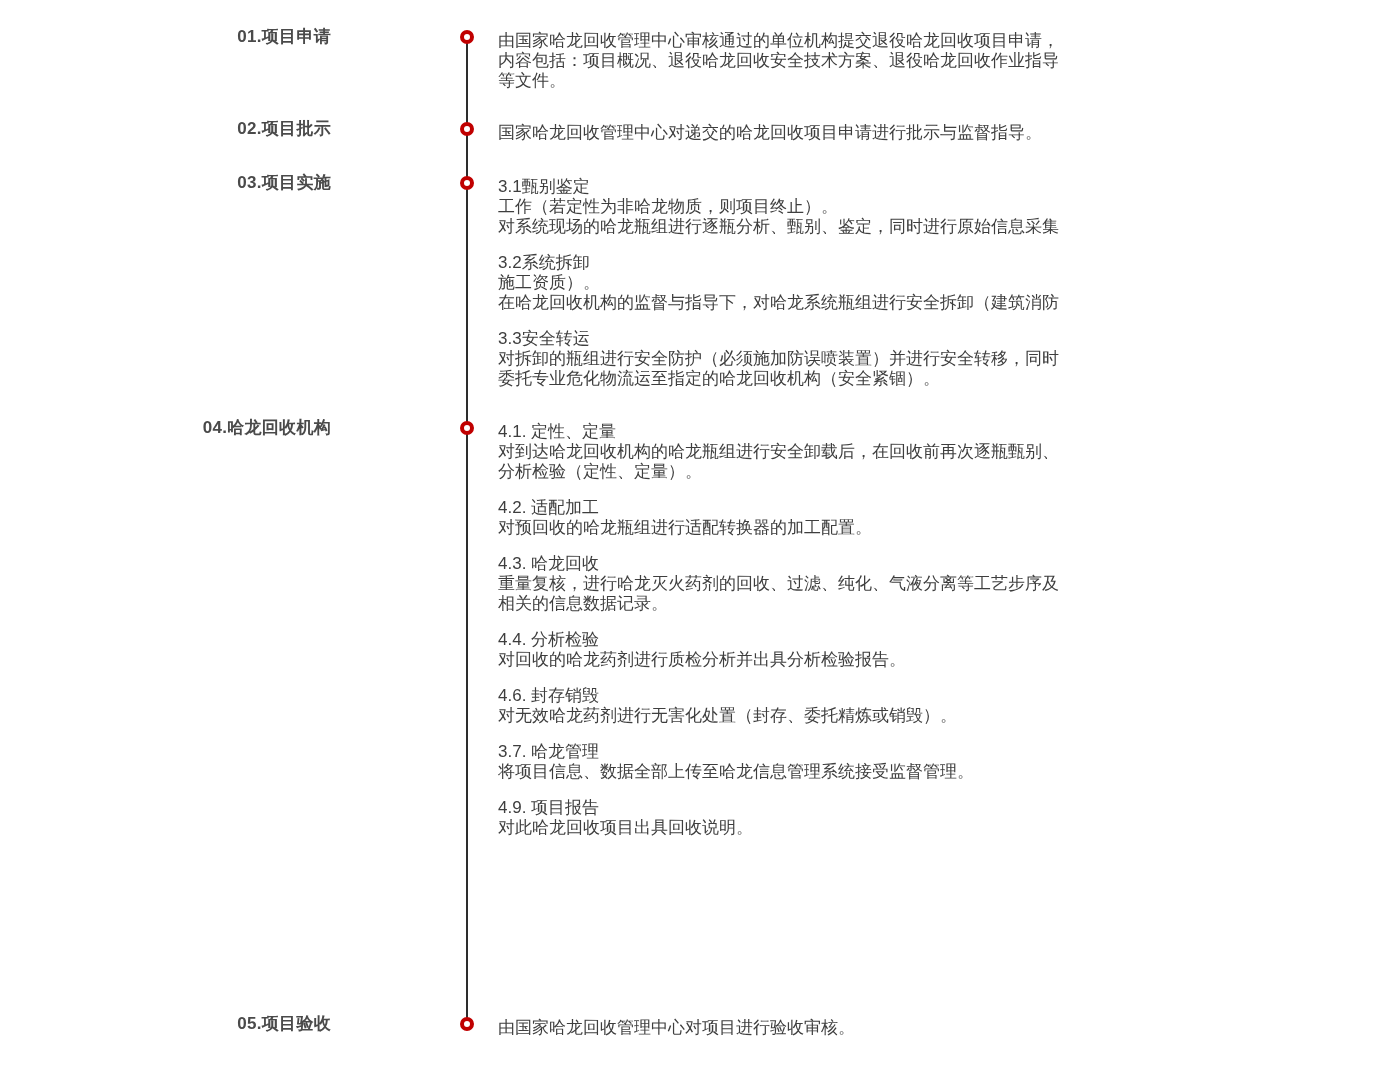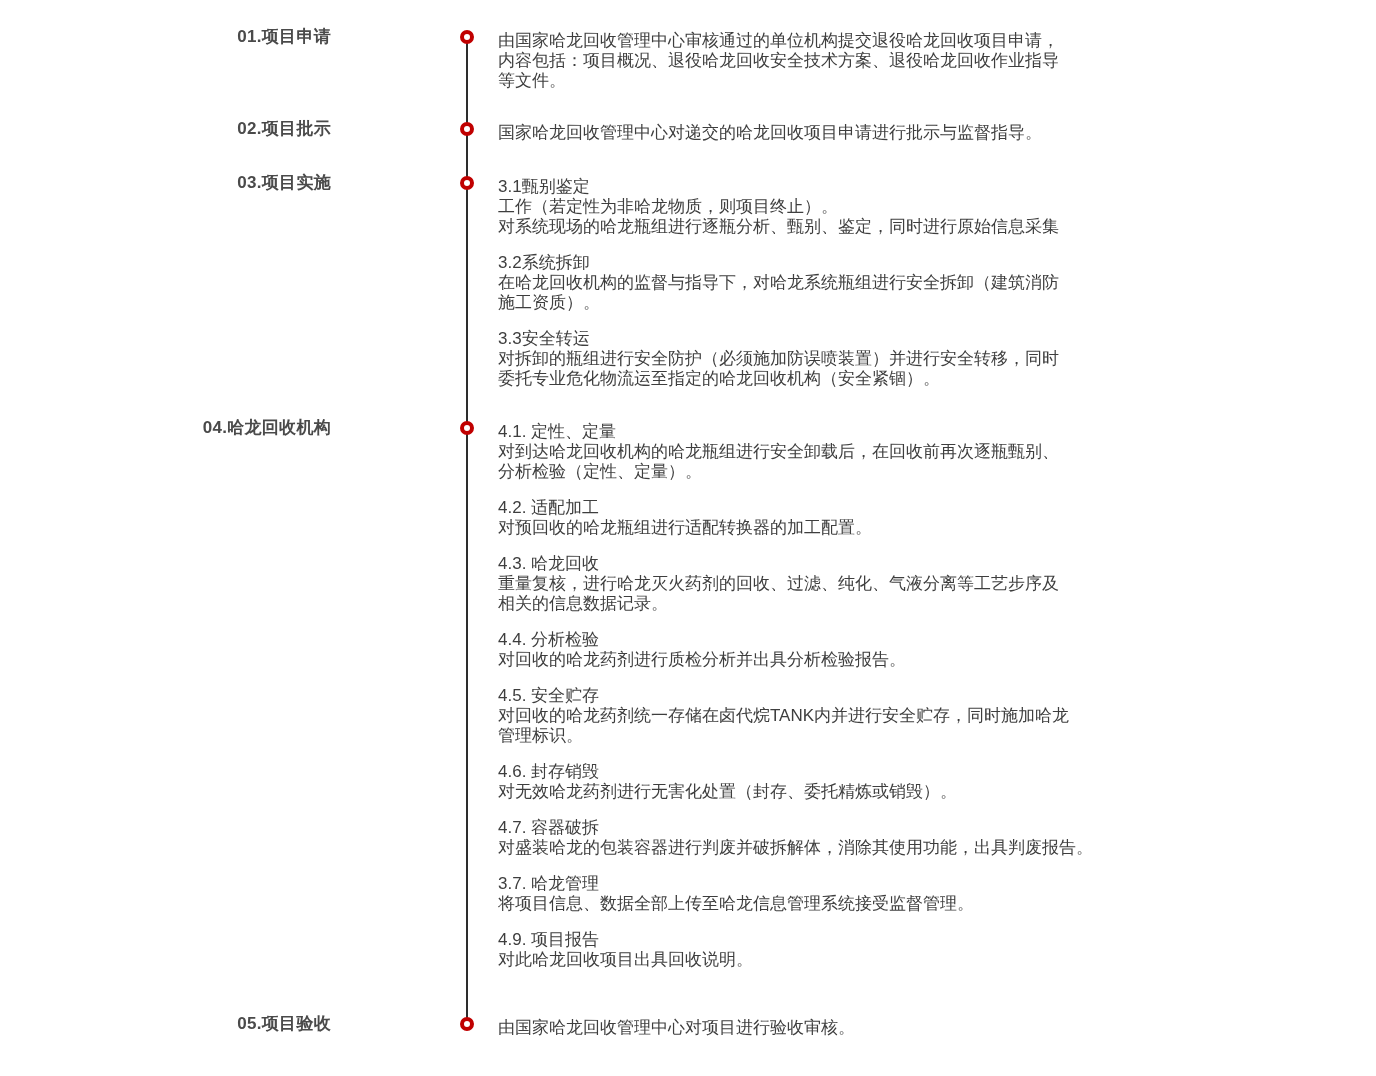--- a/index.html
+++ b/index.html
@@ -101,22 +101,22 @@
     <div class="tl-label">03.项目实施</div>
     <div class="tl-marker"></div>
     <div class="tl-content">
         <div class="para">
           <div class="para-head">3.1甄别鉴定</div>
           <div class="text-line">工作（若定性为非哈龙物质，则项目终止）。</div>
           <div class="text-line">对系统现场的哈龙瓶组进行逐瓶分析、甄别、鉴定，同时进行原始信息采集</div>
         </div>
         <div class="para">
           <div class="para-head">3.2系统拆卸</div>
+          <div class="text-line">施工资质）。</div>
           <div class="text-line">在哈龙回收机构的监督与指导下，对哈龙系统瓶组进行安全拆卸（建筑消防</div>
-          <div class="text-line">施工资质）。</div>
         </div>
         <div class="para">
           <div class="para-head">3.3安全转运</div>
           <div class="text-line">对拆卸的瓶组进行安全防护（必须施加防误喷装置）并进行安全转移，同时</div>
           <div class="text-line">委托专业危化物流运至指定的哈龙回收机构（安全紧锢）。</div>
         </div>
       </div>
   </section>
 
   <section class="tl-section" style="top:418px">
@@ -135,31 +135,22 @@
         <div class="para">
           <div class="para-head">4.3. 哈龙回收</div>
           <div class="text-line">重量复核，进行哈龙灭火药剂的回收、过滤、纯化、气液分离等工艺步序及</div>
           <div class="text-line">相关的信息数据记录。</div>
         </div>
         <div class="para">
           <div class="para-head">4.4. 分析检验</div>
           <div class="text-line">对回收的哈龙药剂进行质检分析并出具分析检验报告。</div>
         </div>
         <div class="para">
-          <div class="para-head">4.5. 安全贮存</div>
-          <div class="text-line">对回收的哈龙药剂统一存储在卤代烷TANK内并进行安全贮存，同时施加哈龙</div>
-          <div class="text-line">管理标识。</div>
-        </div>
-        <div class="para">
           <div class="para-head">4.6. 封存销毁</div>
           <div class="text-line">对无效哈龙药剂进行无害化处置（封存、委托精炼或销毁）。</div>
-        </div>
-        <div class="para">
-          <div class="para-head">4.7. 容器破拆</div>
-          <div class="text-line">对盛装哈龙的包装容器进行判废并破拆解体，消除其使用功能，出具判废报告。</div>
         </div>
         <div class="para">
           <div class="para-head">3.7. 哈龙管理</div>
           <div class="text-line">将项目信息、数据全部上传至哈龙信息管理系统接受监督管理。</div>
         </div>
         <div class="para">
           <div class="para-head">4.9. 项目报告</div>
           <div class="text-line">对此哈龙回收项目出具回收说明。</div>
         </div>
       </div>

